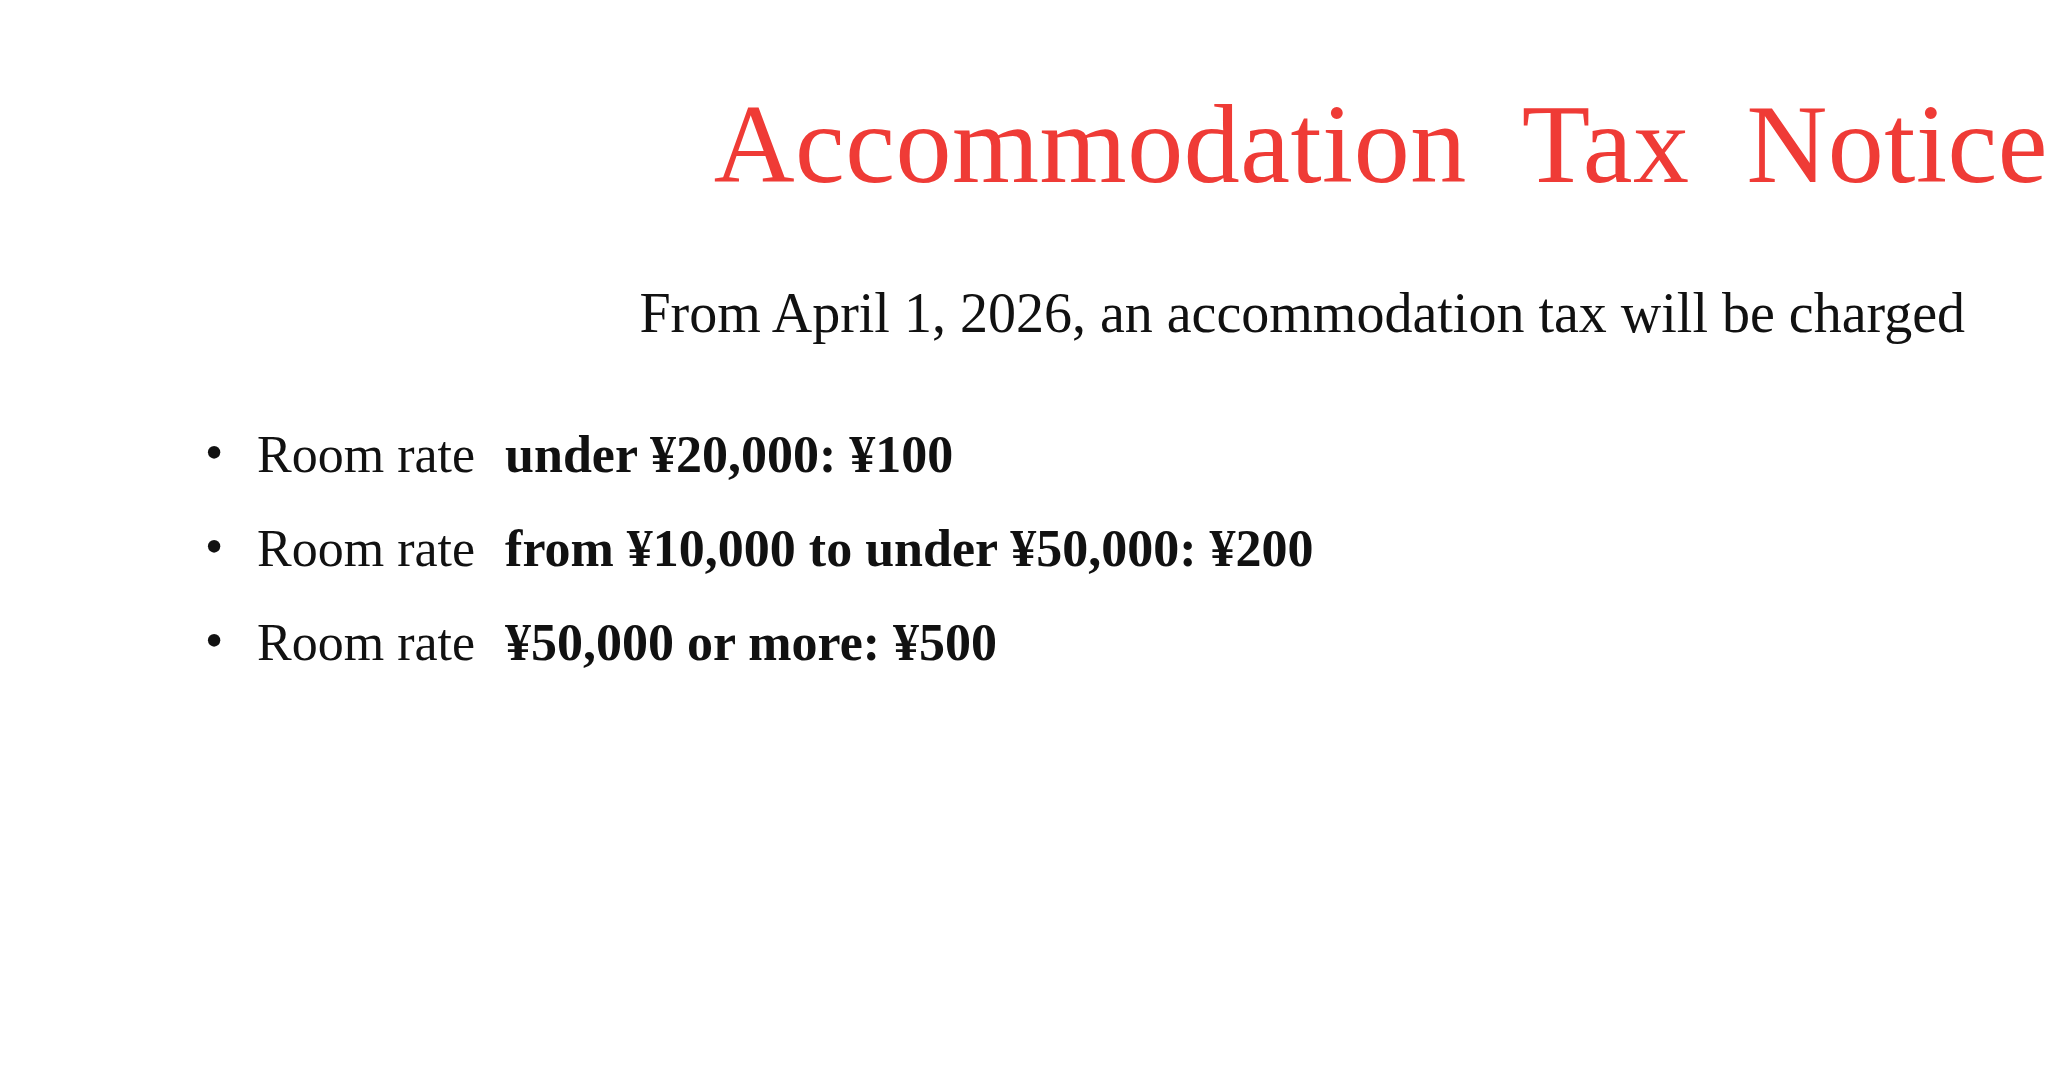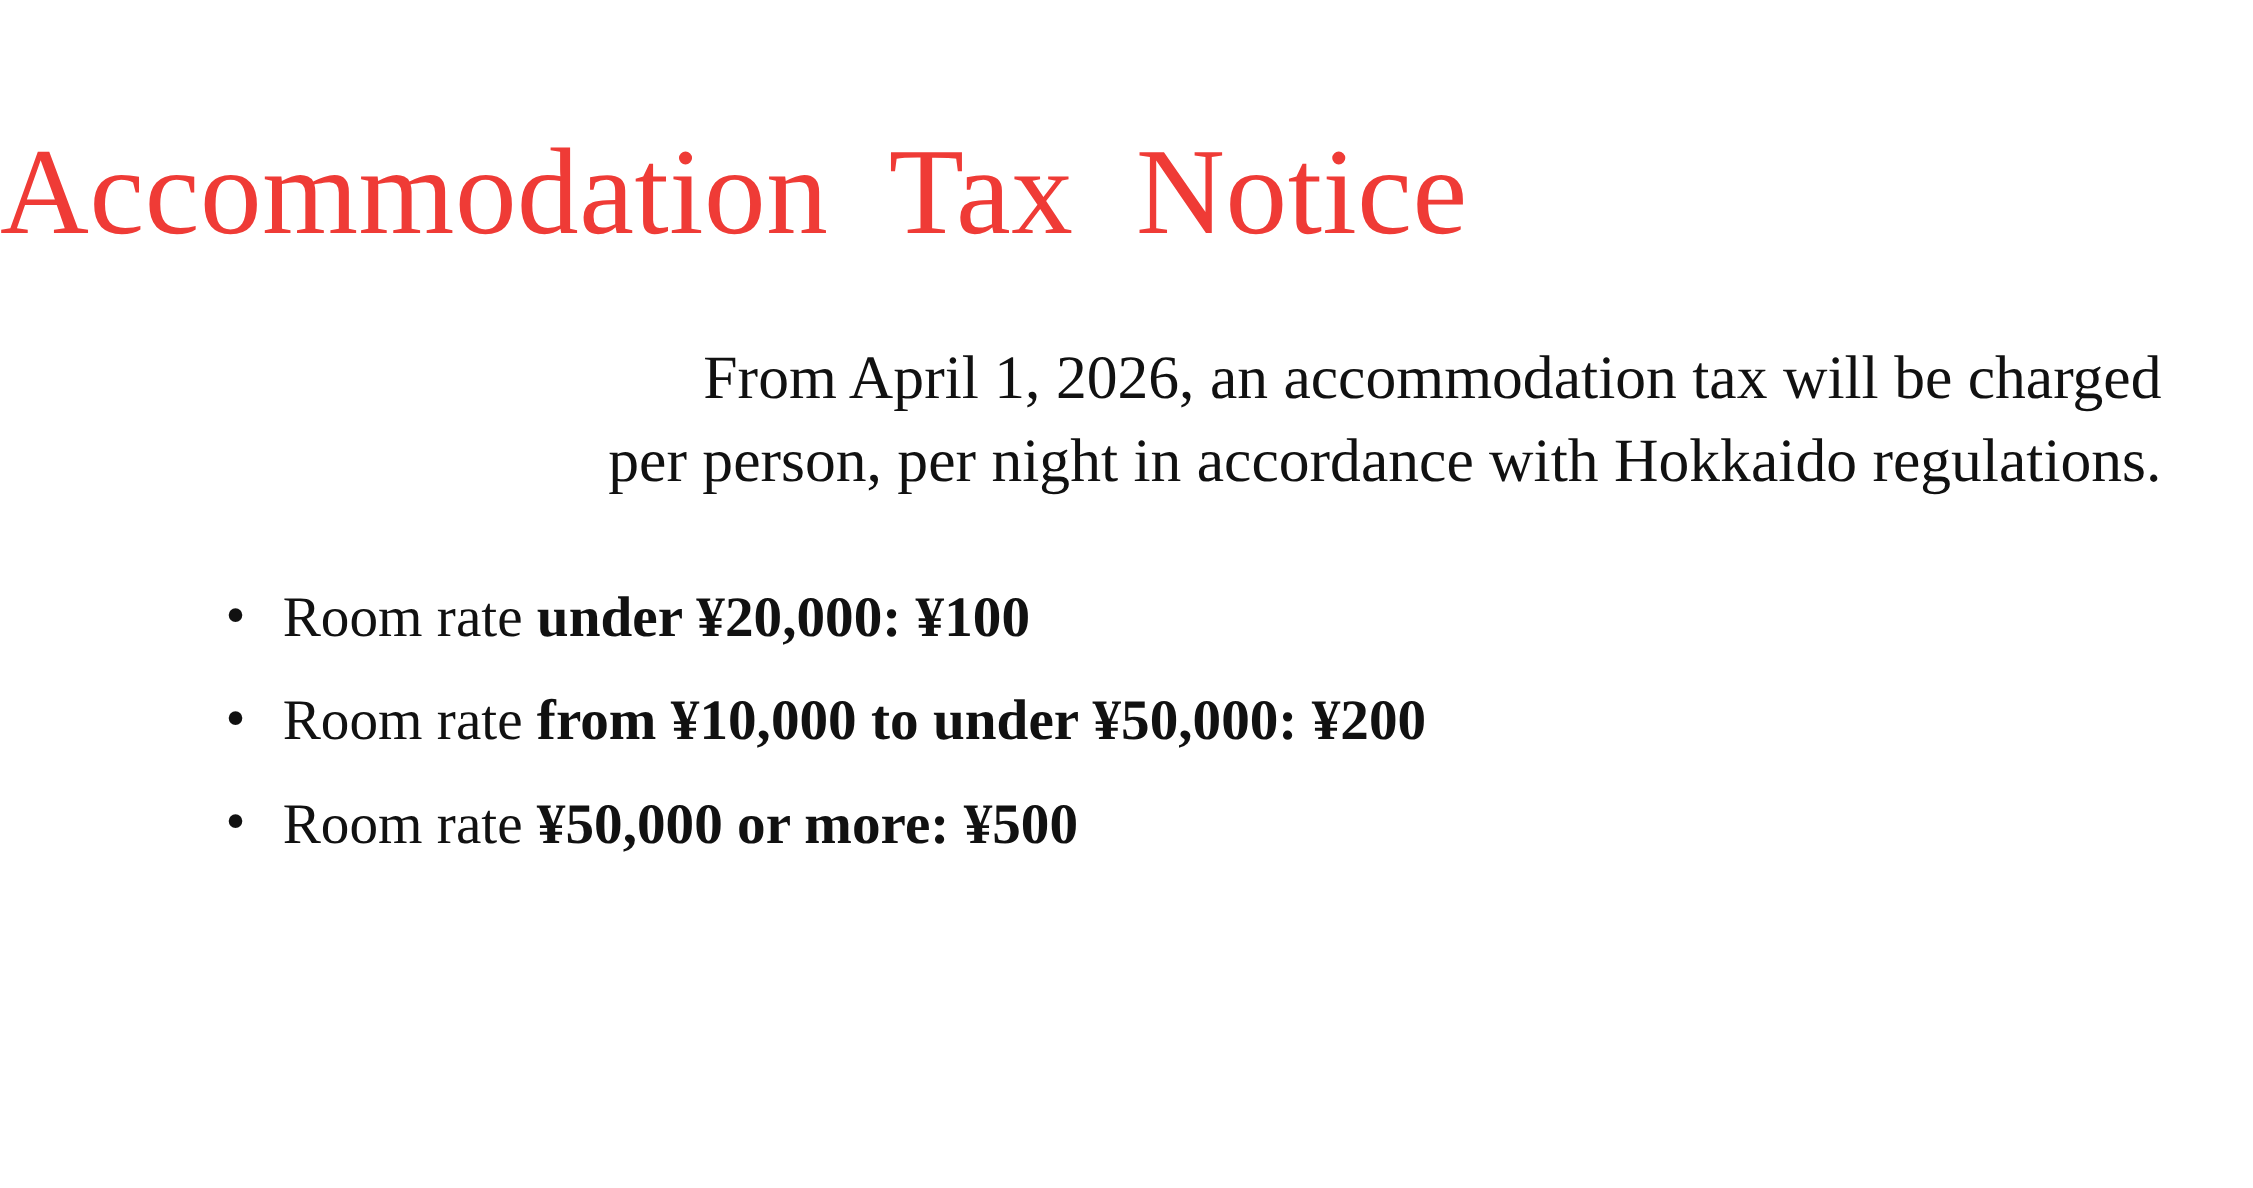--- a/index.html
+++ b/index.html
@@ -15,28 +15,28 @@
     overflow: hidden;
   }
   .notice {
     width: 2048px;
     height: 1080px;
     position: relative;
     box-sizing: border-box;
     padding: 0;
   }
   .title {
-    text-align: left;
+    text-align: right;
     color: #ef3b36;
     font-size: 112px;
     line-height: 1.05;
     font-weight: normal;
     letter-spacing: 0.5px;
     margin: 0;
-    padding-top: 117px;
+    padding-top: 86px;
     white-space: pre;
   }
   .intro {
     margin: 0;
     padding: 72px 0 0 145px;
     font-size: 56px;
     line-height: 1.35;
     color: #111111;
     max-width: 1820px;
   }
@@ -60,32 +60,32 @@
   }
   .rate-item .bullet {
     position: absolute;
     left: 0;
     top: -2px;
     font-size: 52px;
     line-height: 1.0;
   }
   .rate-item .emph {
     font-weight: bold;
+    margin-left: 17px;
   }
 </style>
 </head>
 <body>
 
 <div class="notice">
 
   <h1 class="title">Accommodation  Tax  Notice</h1>
 
   <p class="intro">
     <span class="intro-line">From April 1, 2026, an accommodation tax will be charged</span>
-    <span class="intro-line">per person, per night in accordance with Hokkaido regulations.</span>
   </p>
 
   <ul class="rates">
     <li class="rate-item">
       <span class="bullet">•</span>
       <span>Room rate </span><span class="emph">under ¥20,000: ¥100</span>
     </li>
     <li class="rate-item">
       <span class="bullet">•</span>
       <span>Room rate </span><span class="emph">from ¥10,000 to under ¥50,000: ¥200</span>

